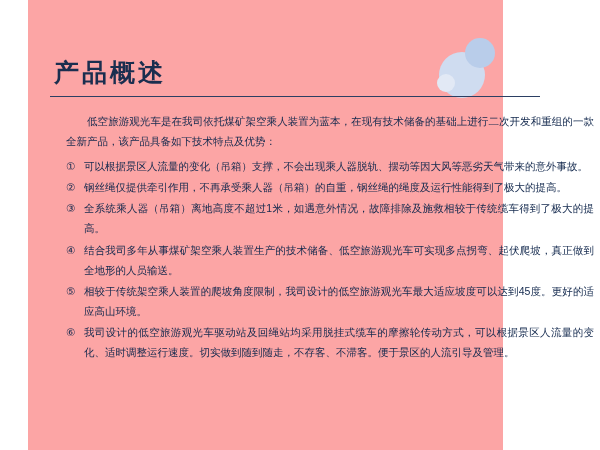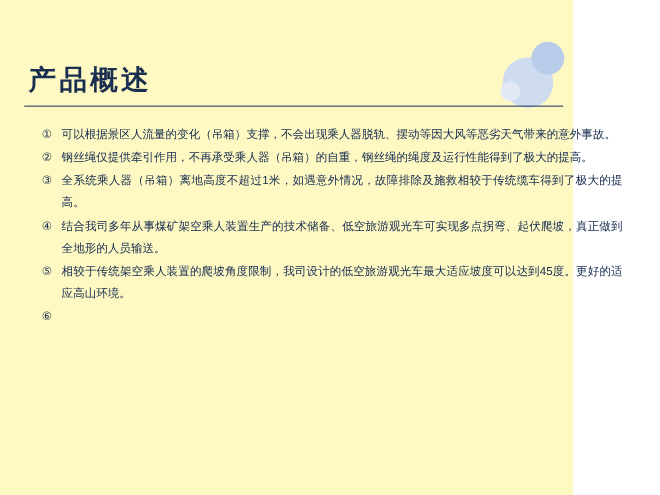--- a/index.html
+++ b/index.html
@@ -8,24 +8,25 @@
   }
   body {
     width: 600px;
     height: 450px;
     background: #ffffff;
     font-family: "Liberation Sans", sans-serif;
     overflow: hidden;
   }
   .slide {
     position: relative;
-    width: 521px;
+    width: 475px;
     height: 450px;
-    background: #fef9c3;
+    background: #fca5a5;
     box-sizing: border-box;
+    margin-left: 28px;
   }
   
   .deco {
     position: absolute;
     top: 0;
     right: 0;
     width: 120px;
     height: 120px;
     pointer-events: none;
   }
@@ -120,20 +121,21 @@
   <div class="deco">
     <span class="circle-big"></span>
     <span class="circle-mid"></span>
     <span class="circle-small"></span>
   </div>
 
   <div class="title">产品概述</div>
   <div class="title-rule"></div>
 
   <div class="body">
+    <p class="intro">低空旅游观光车是在我司依托煤矿架空乘人装置为蓝本，在现有技术储备的基础上进行二次开发和重组的一款全新产品，该产品具备如下技术特点及优势：</p>
 
     <ol class="points">
       <li>
         <span class="num">①</span>
         <span>可以根据景区人流量的变化（吊箱）支撑，不会出现乘人器脱轨、摆动等因大风等恶劣天气带来的意外事故。</span>
       </li>
       <li>
         <span class="num">②</span>
         <span>钢丝绳仅提供牵引作用，不再承受乘人器（吊箱）的自重，钢丝绳的绳度及运行性能得到了极大的提高。</span>
       </li>
@@ -144,17 +146,18 @@
       <li>
         <span class="num">④</span>
         <span>结合我司多年从事煤矿架空乘人装置生产的技术储备、低空旅游观光车可实现多点拐弯、起伏爬坡，真正做到全地形的人员输送。</span>
       </li>
       <li>
         <span class="num">⑤</span>
         <span>相较于传统架空乘人装置的爬坡角度限制，我司设计的低空旅游观光车最大适应坡度可以达到45度。更好的适应高山环境。</span>
       </li>
       <li>
         <span class="num">⑥</span>
+        <span>我司设计的低空旅游观光车驱动站及回绳站均采用脱挂式缆车的摩擦轮传动方式，可以根据景区人流量的变化、适时调整运行速度。切实做到随到随走，不存客、不滞客。便于景区的人流引导及管理。</span>
       </li>
     </ol>
   </div>
 
 </div>
 
 </body></html>

